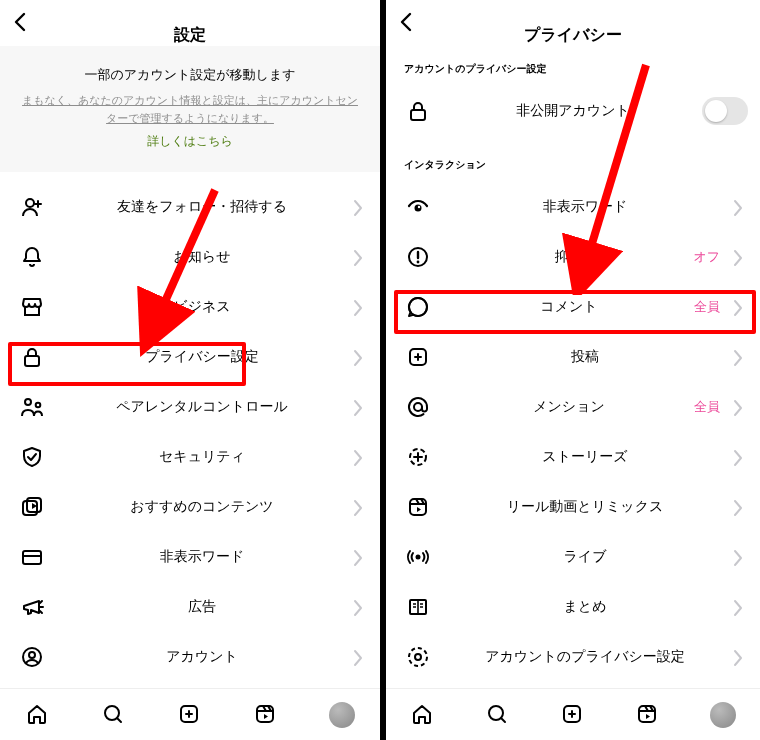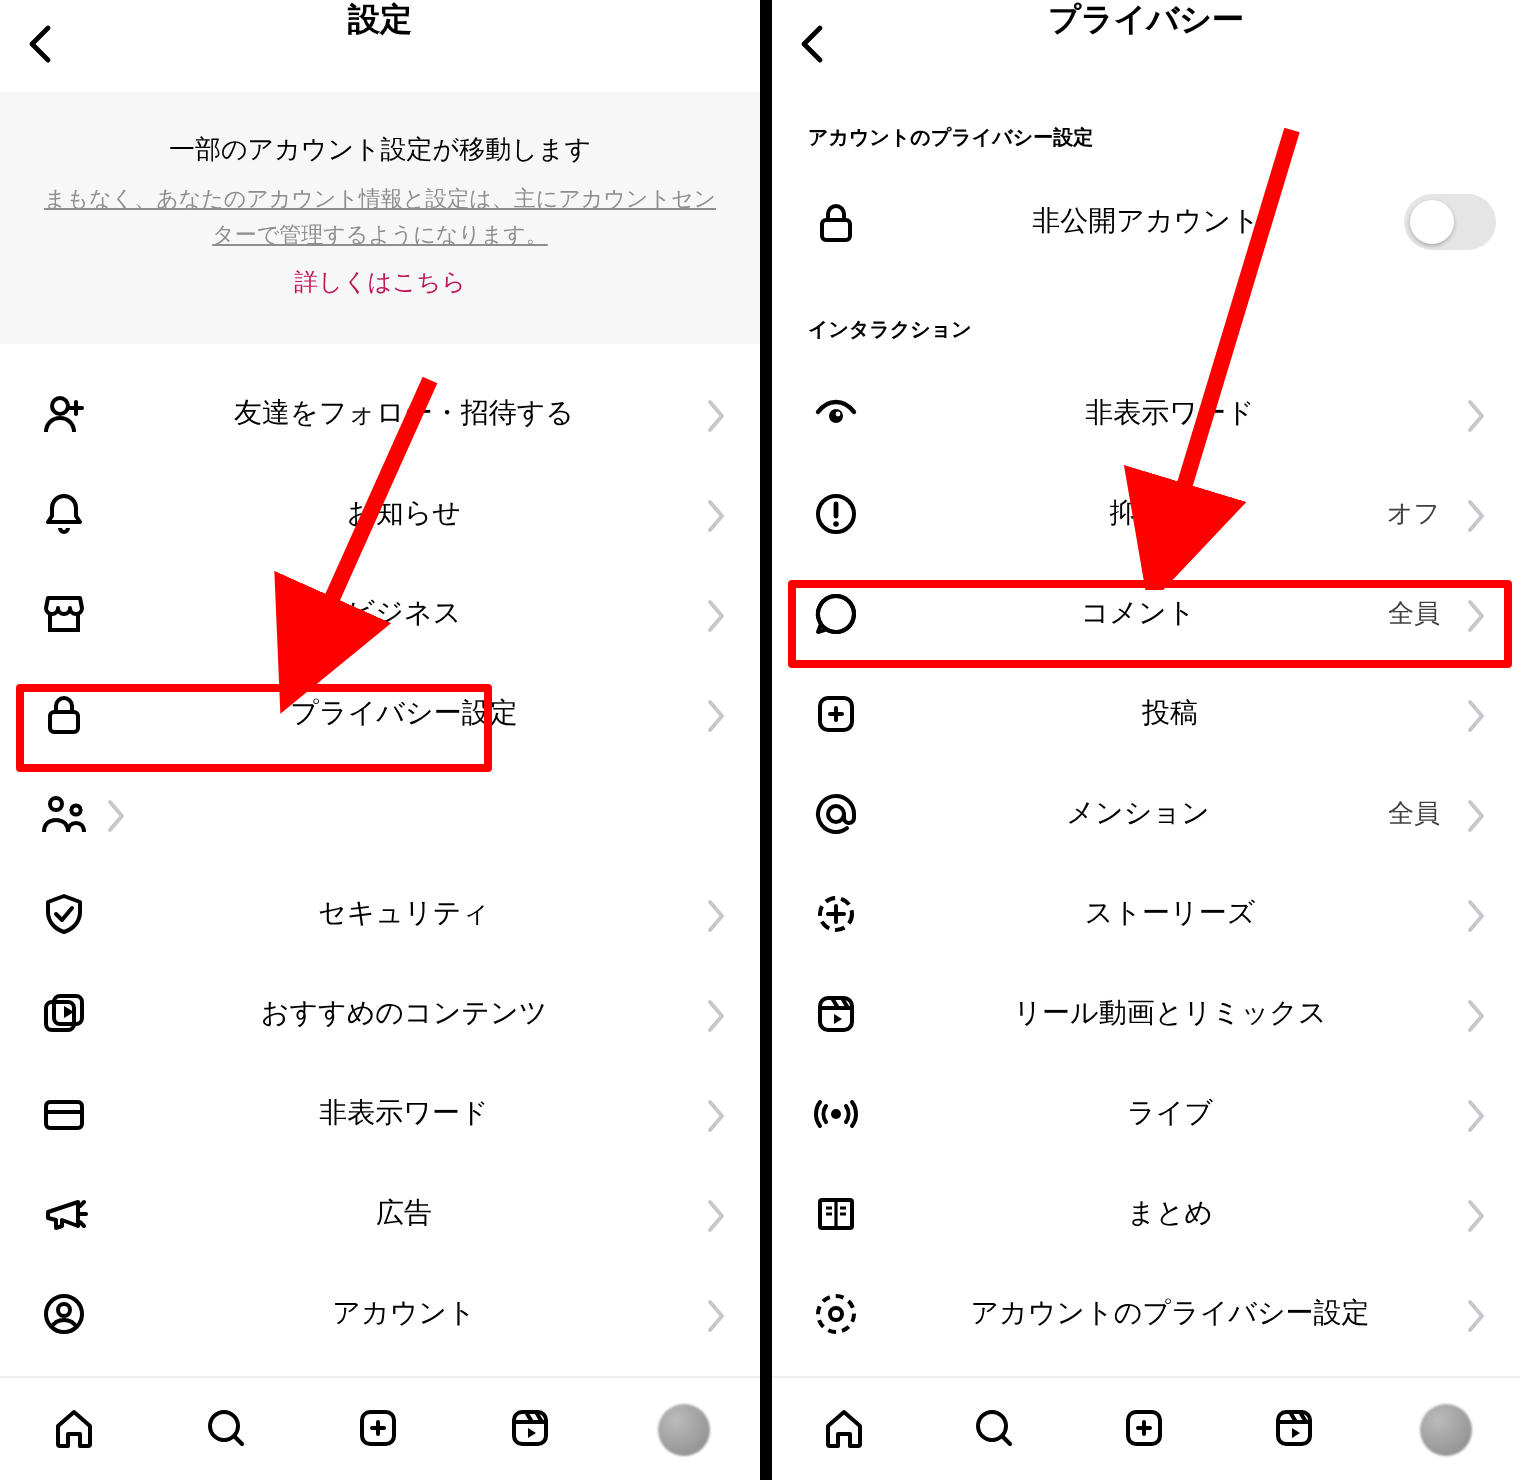--- a/index.html
+++ b/index.html
@@ -12,54 +12,54 @@
     height: 740px;
     overflow: hidden;
   }
   .wrap { display: flex; width: 760px; height: 740px; }
   .pane { width: 380px; height: 740px; position: relative; background: #fff; }
   .pane + .pane { border-left: 6px solid #000000; }
 
   .topbar {
     height: 46px;
     display: flex;
-    align-items: flex-start;
+    align-items: flex-end;
     justify-content: center;
     position: relative;
   }
   .topbar .back {
     position: absolute; left: 8px; top: 10px;
   }
   .topbar .title { font-size: 16px; font-weight: 700; }
 
   .banner {
     background: #f7f7f7;
     padding: 20px 18px 22px;
     text-align: center;
   }
   .banner .b-title { font-size: 13px; font-weight: 400; margin-bottom: 8px; }
   .banner .b-sub { font-size: 11px; color: #8e8e8e; line-height: 1.6; text-decoration: underline; }
-  .banner .b-link { font-size: 12px; color: #be185d; margin-top: 6px; }
+  .banner .b-link { font-size: 12px; color: #4d7c0f; margin-top: 6px; }
 
   .section-h {
     font-size: 10px; font-weight: 700;
     padding: 16px 18px 10px;
   }
 
   .row {
     display: flex; align-items: center;
     padding: 0 12px 0 18px;
     height: 50px;
     background: #fff;
     position: relative;
   }
   .row + .row {  }
   .row .ico { width: 28px; display:flex; align-items:center; justify-content:center; }
   .row .label { flex: 1; font-size: 14px; padding-left: 12px; text-align: center; }
-  .row .value { font-size: 13px; color: #404040; margin-right: 6px; }
+  .row .value { font-size: 13px; color: #ec4899; margin-right: 6px; }
   .row .chev { color: #c7c7cc; }
 
   .toggle {
     width: 46px; height: 28px; border-radius: 14px;
     background: #e5e5e5; position: relative;
   }
   .toggle::after {
     content:""; position:absolute; left:3px; top:3px;
     width:22px; height:22px; border-radius:50%;
     background:#fff; box-shadow:0 1px 2px rgba(0,0,0,.25);
@@ -275,20 +275,21 @@
             <use href="#i-chevR"></use>
           </svg>
         </span>
   </div>
   <div class="row">
     <span class="ico">
           <svg width="24" height="24">
             <use href="#i-parent"></use>
           </svg>
         </span>
+    <span class="label">ペアレンタルコントロール</span>
     <span class="chev">
           <svg width="22" height="22">
             <use href="#i-chevR"></use>
           </svg>
         </span>
   </div>
   <div class="row">
     <span class="ico">
           <svg width="24" height="24">
             <use href="#i-shield"></use>

